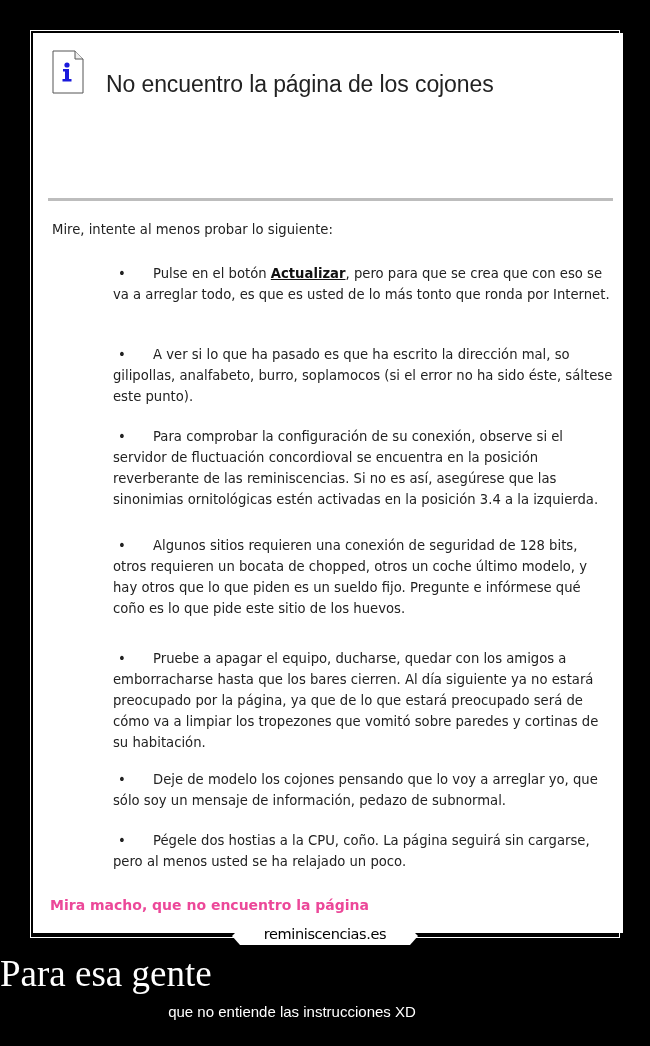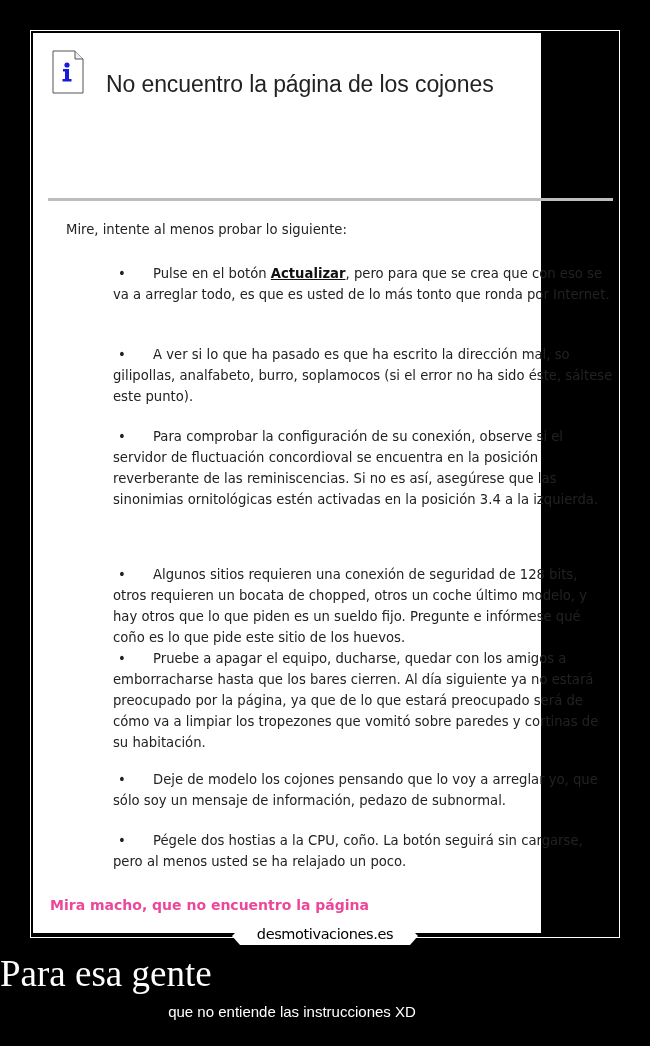--- a/index.html
+++ b/index.html
@@ -5,39 +5,39 @@
   html, body { margin:0; padding:0; }
   body {
     width:650px; height:1046px; background:#000; position:relative; overflow:hidden;
     font-family: "DejaVu Sans", sans-serif;
   }
   .frame-line {
     position:absolute; left:30px; top:30px; width:588px; height:906px;
     border:1px solid #fff; box-sizing:content-box;
   }
   .panel {
-    position:absolute; left:33px; top:33px; width:508px; height:900px;
+    position:absolute; left:33px; top:33px; width:590px; height:900px;
     background:#fff; color:#1a1a1a;
   }
   .icon {
     position:absolute; left:19px; top:17px; width:32px; height:44px;
   }
   .title {
     position:absolute; left:73px; top:38px;
     font-family:"Liberation Sans", sans-serif; font-size:23px; color:#222; letter-spacing:-0.1px;
   }
   .intro {
     position:absolute; left:17px; top:96px; width:540px;
     font-size:13.2px; line-height:19.5px; color:#222;
   }
   .divider {
     position:absolute; left:15px; top:165px; width:565px; height:3px; background:#bdbdbd;
   }
   .try {
-    position:absolute; left:33px; top:189px; font-size:13.2px; color:#222;
+    position:absolute; left:19px; top:189px; font-size:13.2px; color:#222;
   }
   .list { position:absolute; left:80px; top:230px; width:500px; margin:0; padding:0; list-style:none; }
   .item { font-size:13.2px; line-height:21px; color:#222; position:absolute; left:0; width:500px; }
   .bullet { display:inline-block; width:40px; padding-left:5px; box-sizing:border-box; }
   .link { font-weight:bold; text-decoration:underline; color:#111; }
   .closing {
     position:absolute; left:17px; top:864px; font-size:14px; font-weight:bold; color:#ec4899;
   }
   .logo-tab {
     position:absolute; left:232px; top:928px; width:186px; height:17px;
@@ -75,34 +75,34 @@
   <ul class="list">
     <li class="item" style="top:0px">
       <span class="bullet">•</span><span>Pulse en el botón </span><span class="link">Actualizar</span><span>, pero para que se crea que con eso se va a arreglar todo, es que es usted de lo más tonto que ronda por Internet.</span>
     </li>
     <li class="item" style="top:81px">
       <span class="bullet">•</span><span>A ver si lo que ha pasado es que ha escrito la dirección mal, so gilipollas, analfabeto, burro, soplamocos (si el error no ha sido éste, sáltese este punto).</span>
     </li>
     <li class="item" style="top:163px">
       <span class="bullet">•</span><span>Para comprobar la configuración de su conexión, observe si el servidor de fluctuación concordioval se encuentra en la posición reverberante de las reminiscencias. Si no es así, asegúrese que las sinonimias ornitológicas estén activadas en la posición 3.4 a la izquierda.</span>
     </li>
-    <li class="item" style="top:301px">
+    <li class="item" style="top:272px">
       <span class="bullet">•</span><span>Algunos sitios requieren una conexión de seguridad de 128 bits, otros requieren un bocata de chopped, otros un coche último modelo, y hay otros que lo que piden es un sueldo fijo. Pregunte e infórmese qué coño es lo que pide este sitio de los huevos.</span>
     </li>
     <li class="item" style="top:385px">
       <span class="bullet">•</span><span>Pruebe a apagar el equipo, ducharse, quedar con los amigos a emborracharse hasta que los bares cierren. Al día siguiente ya no estará preocupado por la página, ya que de lo que estará preocupado será de cómo va a limpiar los tropezones que vomitó sobre paredes y cortinas de su habitación.</span>
     </li>
     <li class="item" style="top:506px">
       <span class="bullet">•</span><span>Deje de modelo los cojones pensando que lo voy a arreglar yo, que sólo soy un mensaje de información, pedazo de subnormal.</span>
     </li>
     <li class="item" style="top:567px">
-      <span class="bullet">•</span><span>Pégele dos hostias a la CPU, coño. La botón seguirá sin cargarse, pero al menos usted se ha relajado un poco.</span>
+      <span class="bullet">•</span><span>Pégele dos hostias a la CPU, coño. La página seguirá sin cargarse, pero al menos usted se ha relajado un poco.</span>
     </li>
   </ul>
 
   <div class="closing">Mira macho, que no encuentro la página</div>
 </div>
 
 <div class="logo-tab"></div>
-<div class="logo-text">desmotivaciones.es</div>
+<div class="logo-text">reminiscencias.es</div>
 
 <div class="caption-title">Para esa gente</div>
 <div class="caption-sub">que  no entiende las instrucciones XD</div>
 
 </body></html>

